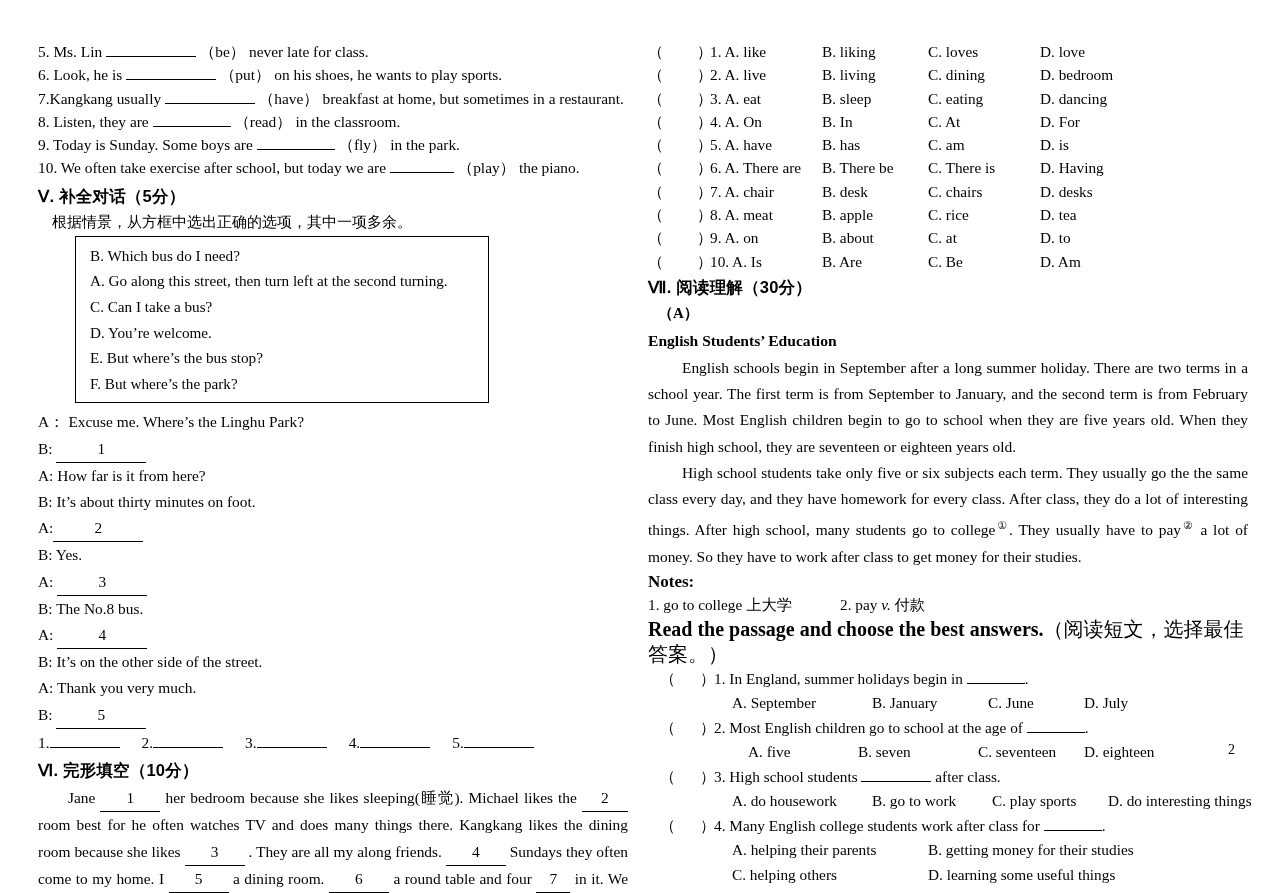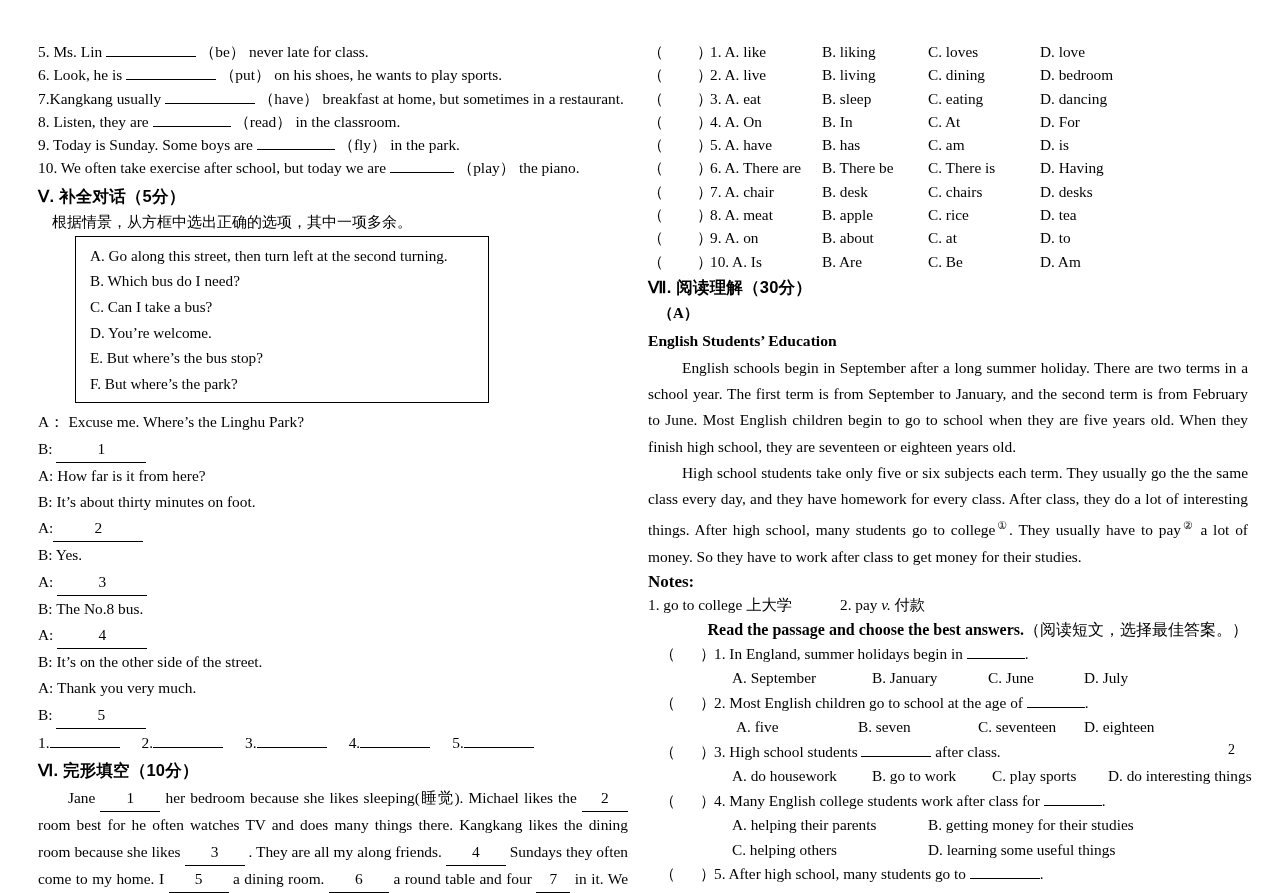--- a/index.html
+++ b/index.html
@@ -70,21 +70,21 @@
 
   .ptitle { text-align:left; font-weight:bold; font-size:15.6px;
             font-family:"Liberation Serif", serif; line-height:24px; margin-top:4px; }
   .para { font-size:15.4px; line-height:26.2px; text-align:justify; }
   .para .ind2 { display:inline-block; width:34px; }
   sup.cir { font-size:11px; vertical-align:super; }
 
   .notes-h { font-weight:bold; font-size:17px; line-height:23px; }
   .notes-l { font-size:15.3px; line-height:24px; white-space:nowrap; }
   .notes-l .gap { display:inline-block; width:48px; }
-  .rp { font-size:16px; line-height:25px;text-align:right; }
+  .rp { font-size:20px; line-height:25px; }
   .rp b { font-weight:bold; }
 
   .q { font-size:15.3px; line-height:24.5px; white-space:nowrap; position:relative; height:24.5px; }
   .q .par  { position:absolute; left:12px; }
   .q .par2 { position:absolute; left:52px; }
   .q .qt   { position:absolute; left:66px; }
   .qopt { font-size:15.3px; line-height:24.5px; white-space:nowrap; position:relative; height:24.5px; }
   .qopt .a1 { position:absolute; }
   .pageno { position:absolute; right:28px; bottom:16px; font-size:14px; }
 </style>
@@ -133,22 +133,22 @@
         <span>the piano.</span>
       </div>
     </div>
 
     <div class="sec-head" style="margin-top:3px;">
       <span class="rn">Ⅴ</span><span>. 补全对话（5分）</span>
     </div>
     <div class="sub-cn" style="padding-left:14px;">根据情景，从方框中选出正确的选项，其中一项多余。</div>
 
     <div class="optbox">
+      <div class="o">B. Which bus do I need?</div>
       <div class="o">A. Go along this street, then turn left at the second turning.</div>
-      <div class="o">B. Which bus do I need?</div>
       <div class="o">C. Can I take a bus?</div>
       <div class="o">D. You’re welcome.</div>
       <div class="o">E. But where’s the bus stop?</div>
       <div class="o">F. But where’s the park?</div>
     </div>
 
     <div style="margin-top:6px;">
       <div class="dlg">
         <span class="lbl">A：</span>
         <span>Excuse me. Where’s the Linghu Park?</span>
@@ -355,21 +355,21 @@
         <span class="a1" style="left:340px">C. June</span>
         <span class="a1" style="left:436px">D. July</span>
       </div>
 
       <div class="q">
         <span class="par">（</span>
         <span class="par2">）</span>
         <span class="qt"><span>2.</span> <span>Most English children go to school at the age of</span> <span class="blank b-58"></span><span>.</span></span>
       </div>
       <div class="qopt">
-        <span class="a1" style="left:88px">A. five</span>
+        <span class="a1" style="left:100px">A. five</span>
         <span class="a1" style="left:210px">B. seven</span>
         <span class="a1" style="left:330px">C. seventeen</span>
         <span class="a1" style="left:436px">D. eighteen</span>
       </div>
 
       <div class="q">
         <span class="par">（</span>
         <span class="par2">）</span>
         <span class="qt"><span>3.</span> <span>High school students</span> <span class="blank b-70"></span> <span>after class.</span></span>
       </div>

